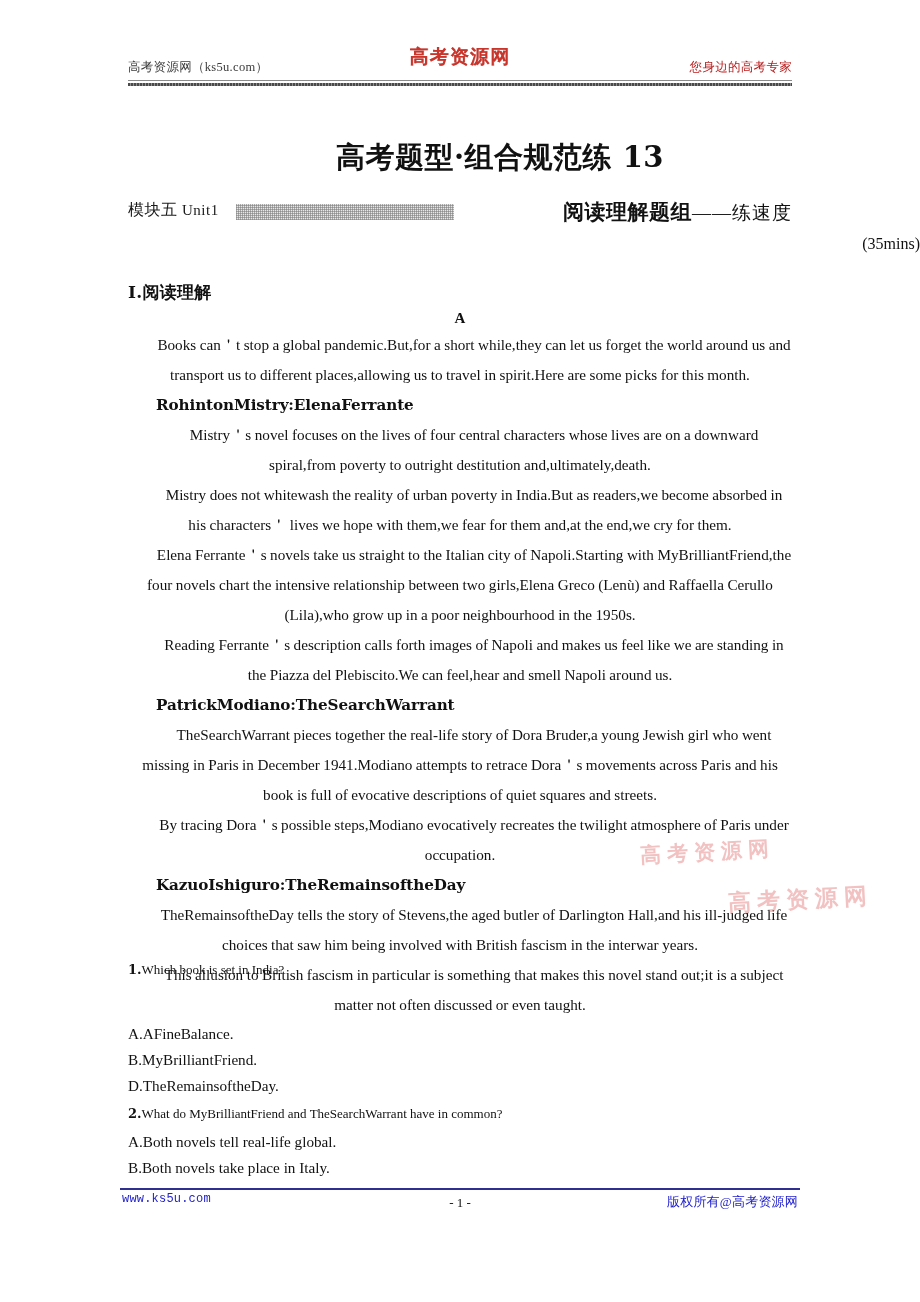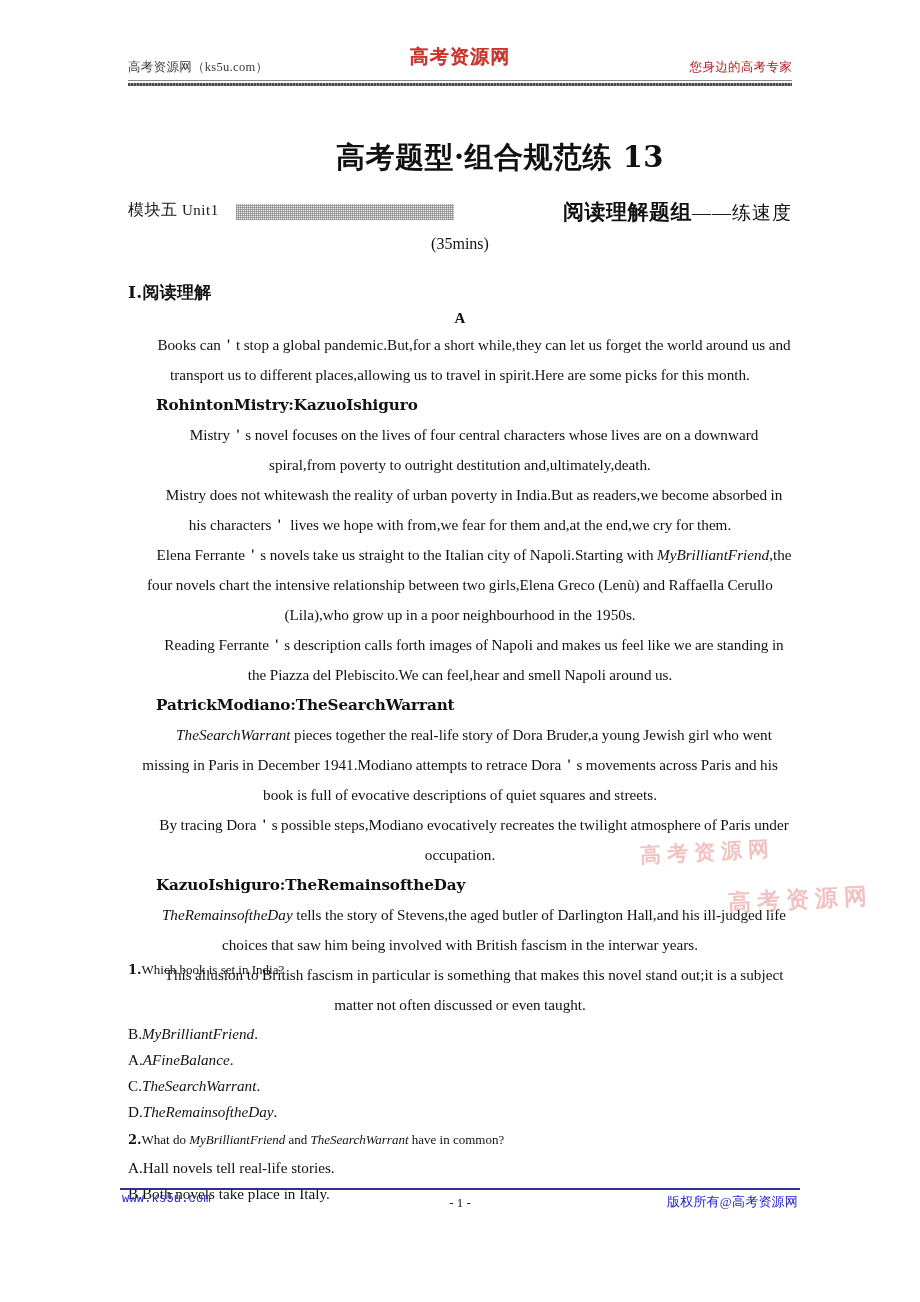--- a/index.html
+++ b/index.html
@@ -143,21 +143,21 @@
   .sub-right .thin {
     font-weight: normal;
     font-family: "Liberation Serif", serif;
     font-size: 19px;
     letter-spacing: 1px;
   }
   .sub-time {
     position: absolute;
     left: 0; top: 235px;
     width: 920px;
-    text-align: center;
+    text-align: right;
     font-size: 16px;
     font-family: "Liberation Serif", serif;
     color: #111;
   }
 
   
   .sec-heading {
     position: absolute;
     left: 128px;
     top: 281px;
@@ -198,21 +198,21 @@
   p.sub-head {
     margin: 0;
     font-size: 15.2px;
     line-height: 30px;
     font-weight: bold;
     font-family: "DejaVu Serif", serif;
     color: #111;
     text-indent: 28px;
     letter-spacing: -0.1px;
   }
-  .it { font-style: italic; }
+  .it { }
 
   
   .q-wrap {
     position: absolute;
     left: 128px;
     top: 955px;
     width: 664px;
   }
   p.question {
     margin: 0;
@@ -330,23 +330,23 @@
   </div>
   <div class="sub-time">(35mins)</div>
 
   <div class="sec-heading">Ⅰ.阅读理解</div>
   <div class="passage-letter">A</div>
 
   <div class="body-wrap">
 
     <p class="para">Books can＇t stop a global pandemic.But,for a short while,they can let us forget the world around us and transport us to different places,allowing us to travel in spirit.Here are some picks for this month.</p>
 
-    <p class="sub-head">RohintonMistry:KazuoIshiguro</p>
+    <p class="sub-head">RohintonMistry:ElenaFerrante</p>
     <p class="para">Mistry＇s novel focuses on the lives of four central characters whose lives are on a downward spiral,from poverty to outright destitution and,ultimately,death.</p>
-    <p class="para">Mistry does not whitewash the reality of urban poverty in India.But as readers,we become absorbed in his characters＇ lives we hope with from,we fear for them and,at the end,we cry for them.</p>
+    <p class="para">Mistry does not whitewash the reality of urban poverty in India.But as readers,we become absorbed in his characters＇ lives we hope with them,we fear for them and,at the end,we cry for them.</p>
 
     <p class="para"><span>Elena Ferrante＇s novels take us straight to the Italian city of Napoli.Starting with </span><span class="it">MyBrilliantFriend</span><span>,the four novels chart the intensive relationship between two girls,Elena Greco (Lenù) and Raffaella Cerullo (Lila),who grow up in a poor neighbourhood in the 1950s.</span></p>
     <p class="para">Reading Ferrante＇s description calls forth images of Napoli and makes us feel like we are standing in the Piazza del Plebiscito.We can feel,hear and smell Napoli around us.</p>
 
     <p class="sub-head">PatrickModiano:TheSearchWarrant</p>
     <p class="para"><span class="it">TheSearchWarrant</span><span> pieces together the real-life story of Dora Bruder,a young Jewish girl who went missing in Paris in December 1941.Modiano attempts to retrace Dora＇s movements across Paris and his book is full of evocative descriptions of quiet squares and streets.</span></p>
     <p class="para">By tracing Dora＇s possible steps,Modiano evocatively recreates the twilight atmosphere of Paris under occupation.</p>
 
     <p class="sub-head">KazuoIshiguro:TheRemainsoftheDay</p>
     <p class="para"><span class="it">TheRemainsoftheDay</span><span> tells the story of Stevens,the aged butler of Darlington Hall,and his ill-judged life choices that saw him being involved with British fascism in the interwar years.</span></p>
@@ -355,28 +355,27 @@
 
   <div class="wm wm-1">高考资源网</div>
   <div class="wm wm-2">高考资源网</div>
 
   <div class="q-wrap">
 
     <p class="question"><span class="qn">1.</span><span>Which book is set in India?</span></p>
 
     <div class="gap"></div>
 
+    <p class="choice"><span>A.</span><span class="it">AFineBalance</span><span>.</span></p>
     <p class="choice"><span>B.</span><span class="it">MyBrilliantFriend</span><span>.</span></p>
-    <p class="choice"><span>A.</span><span class="it">AFineBalance</span><span>.</span></p>
-    <p class="choice"><span>C.</span><span class="it">TheSearchWarrant</span><span>.</span></p>
     <p class="choice"><span>D.</span><span class="it">TheRemainsoftheDay</span><span>.</span></p>
 
     <p class="question"><span class="qn">2.</span><span>What do </span><span class="it">MyBrilliantFriend</span><span> and </span><span class="it">TheSearchWarrant</span><span> have in common?</span></p>
 
-    <p class="choice"><span>A.</span><span>Hall novels tell real-life stories.</span></p>
+    <p class="choice"><span>A.</span><span>Both novels tell real-life global.</span></p>
     <p class="choice"><span>B.</span><span>Both novels take place in Italy.</span></p>
   </div>
 
   <div class="footer-rule"></div>
   <div class="footer">
     <div class="footer-left">www.ks5u.com</div>
     <div class="footer-center">- 1 -</div>
     <div class="footer-right">版权所有@高考资源网</div>
   </div>
 

